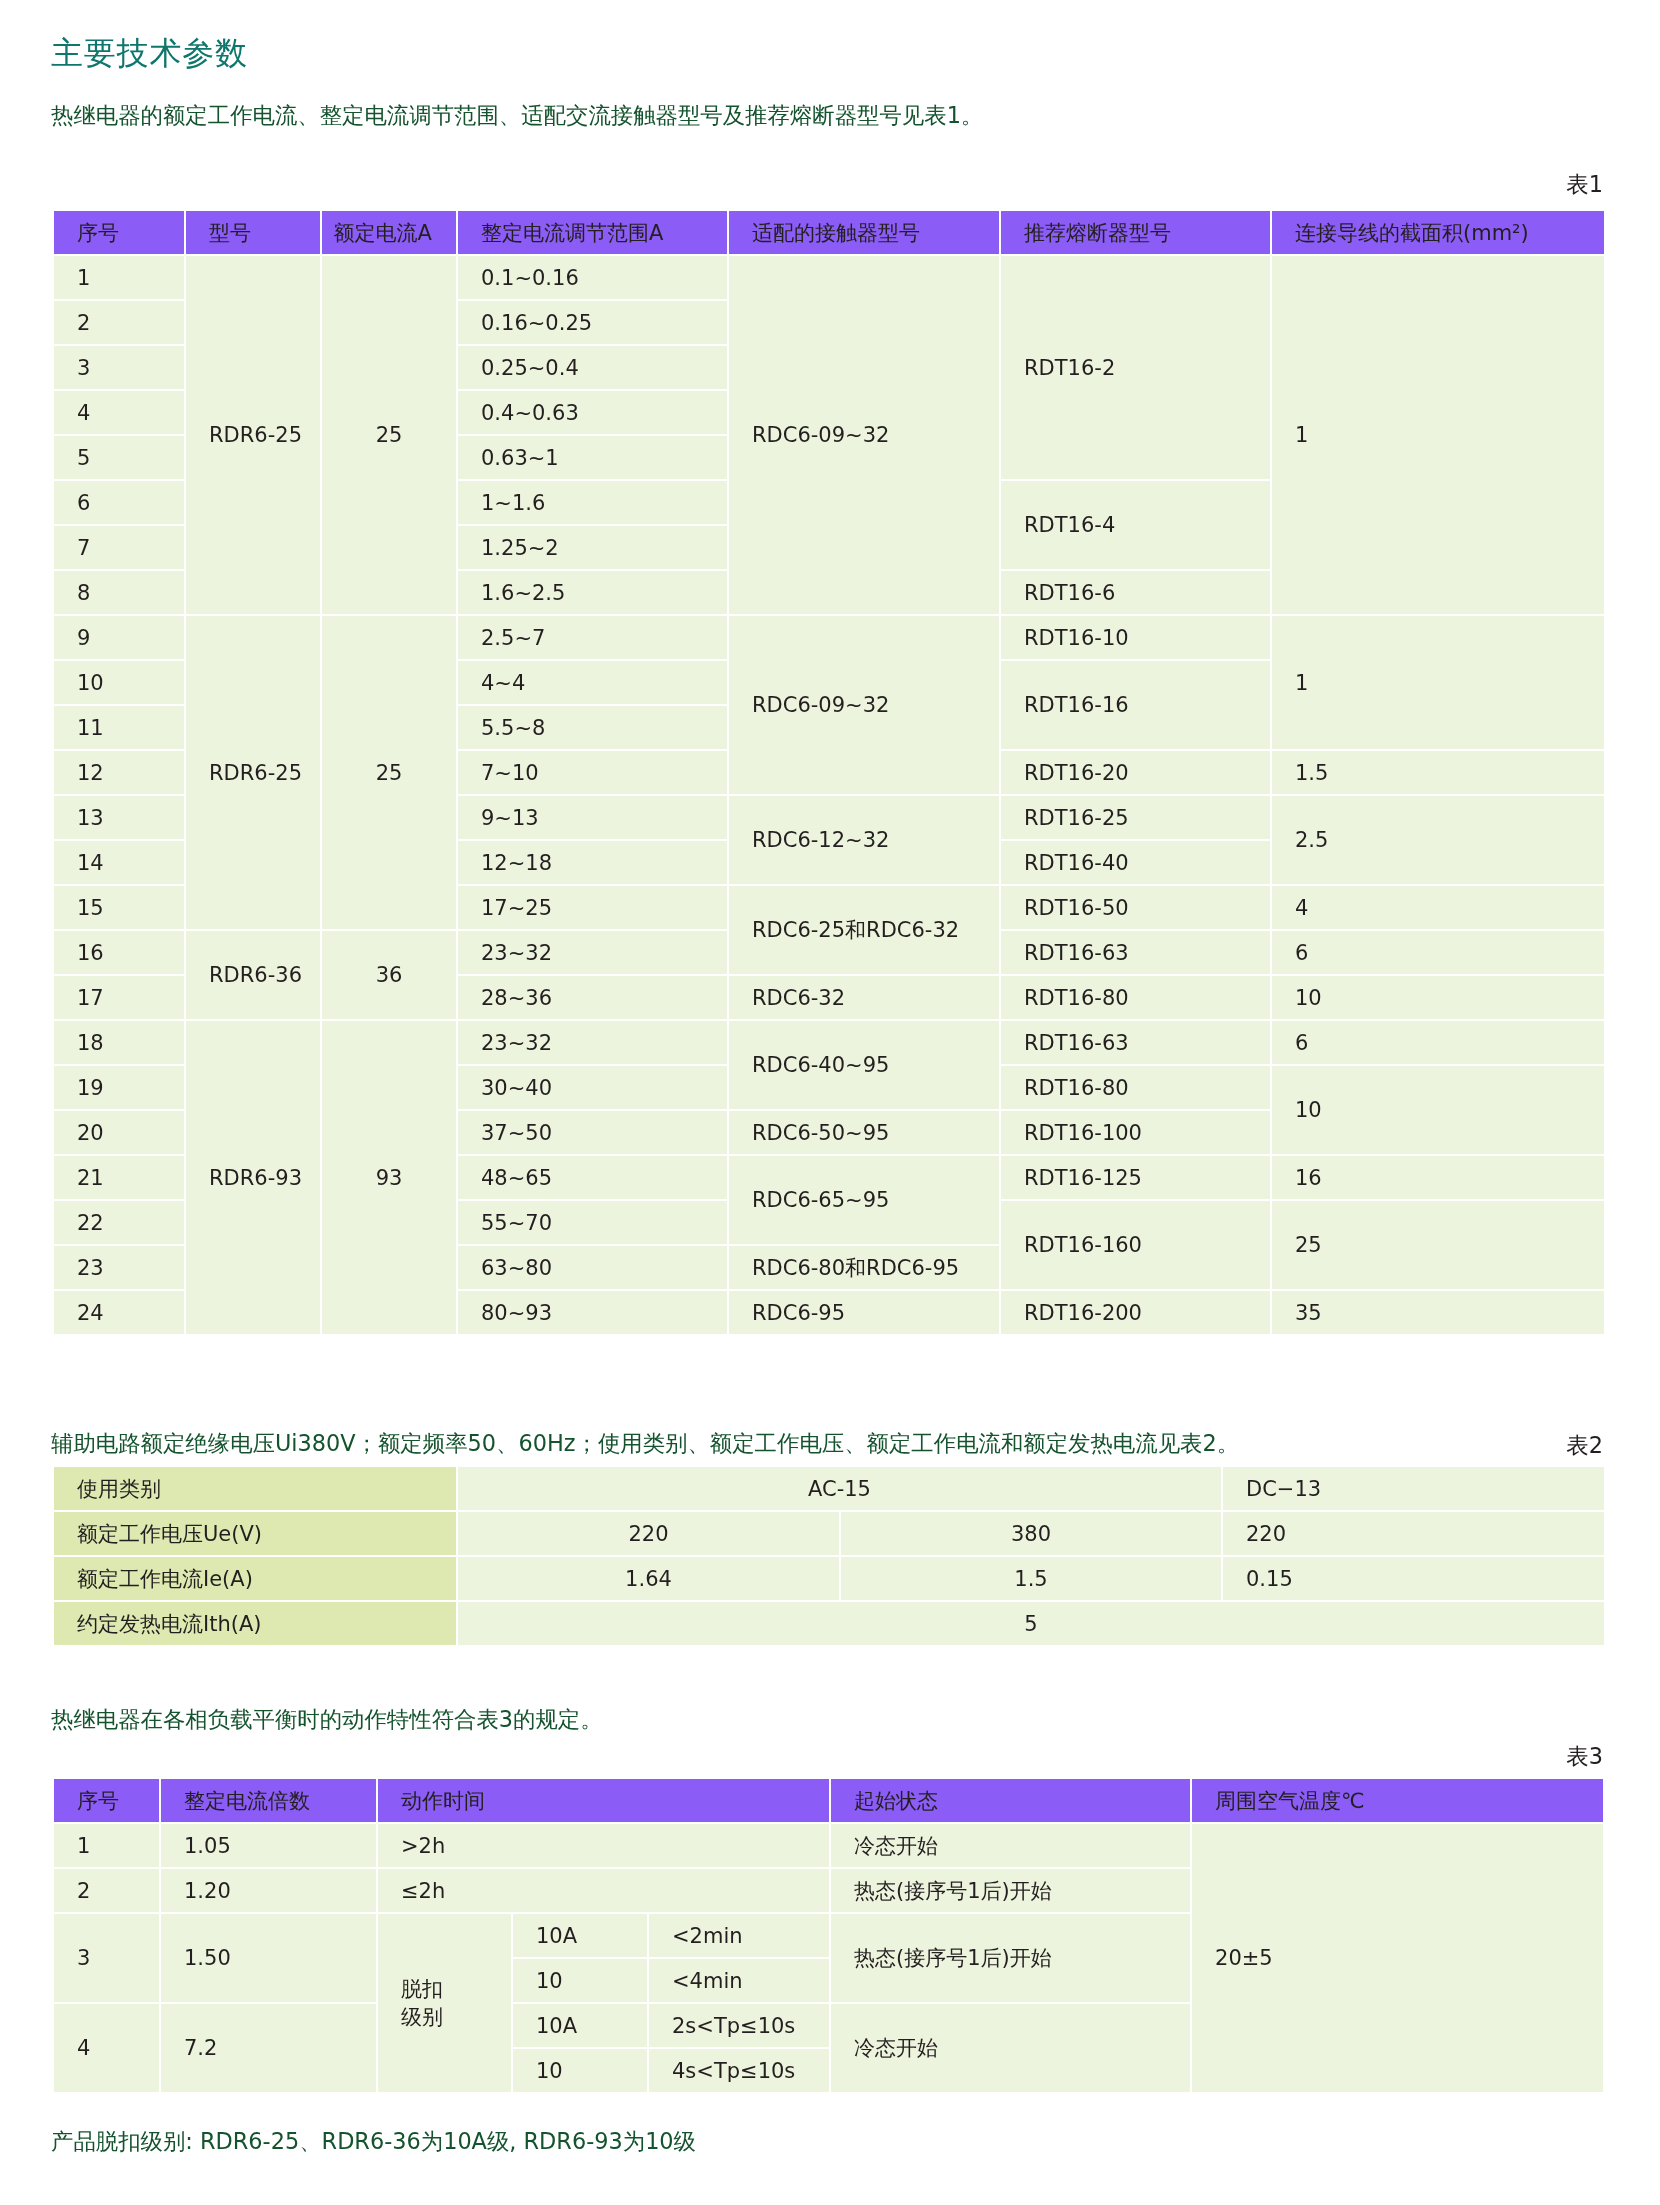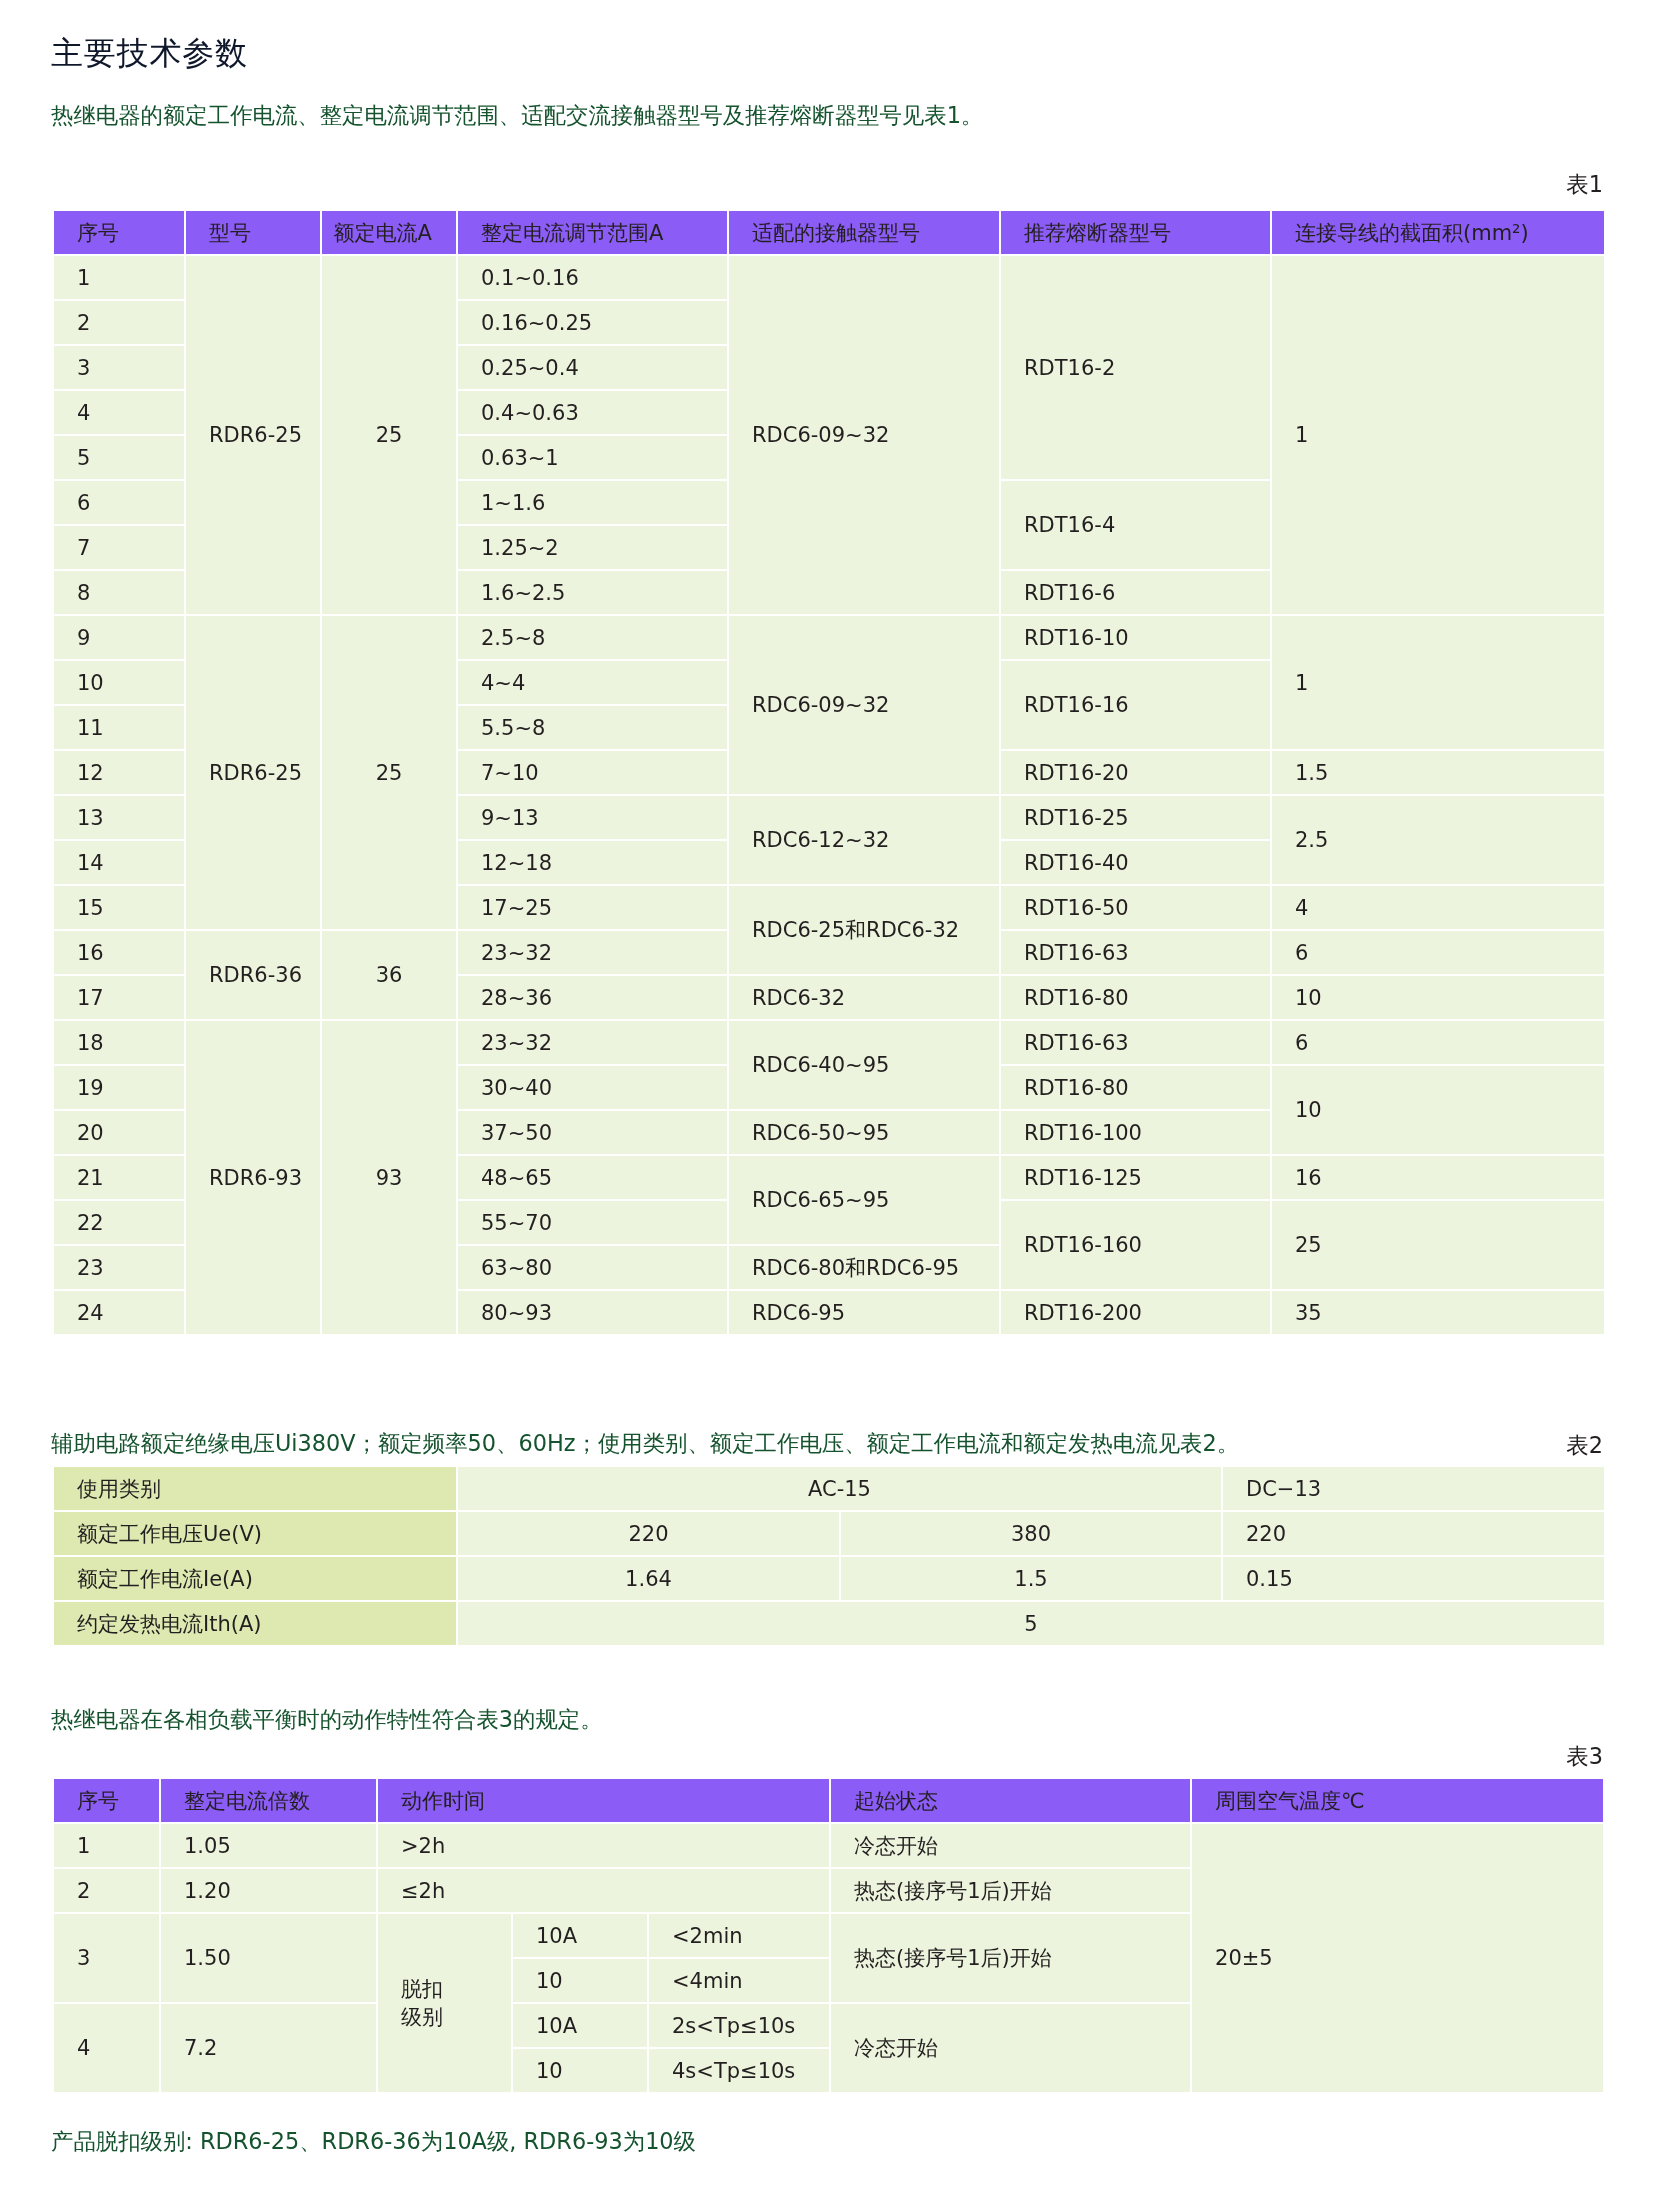--- a/index.html
+++ b/index.html
@@ -3,21 +3,21 @@
 <meta charset="utf-8">
 <style>
   html, body { margin: 0; padding: 0; background: #ffffff; }
   body {
     width: 1661px; height: 2205px; position: relative; overflow: hidden;
     font-family: "DejaVu Sans", "Liberation Sans", sans-serif;
     color: #231f20;
   }
   .title {
     position: absolute; left: 51px; top: 32px;
-    font-size: 32px; color: #0f172a; letter-spacing: 0.8px;
+    font-size: 32px; color: #0f766e; letter-spacing: 0.8px;
   }
   .para {
     position: absolute; left: 51px; font-size: 22.4px; color: #14532d; white-space: nowrap;
   }
   .tbl-label {
     position: absolute; right: 58px; font-size: 22.4px; color: #231f20;
   }
   table.grid {
     position: absolute; left: 52px; border-collapse: collapse; table-layout: fixed;
     font-size: 21px; color: #231f20;
@@ -103,21 +103,21 @@
   <tr>
     <td>8</td>
     <td>1.6~2.5</td>
     <td>RDT16-6</td>
   </tr>
 
   <tr>
     <td>9</td>
     <td rowspan="7">RDR6-25</td>
     <td rowspan="7" class="c">25</td>
-    <td>2.5~8</td>
+    <td>2.5~7</td>
     <td rowspan="4">RDC6-09~32</td>
     <td>RDT16-10</td>
     <td rowspan="3">1</td>
   </tr>
   <tr>
     <td>10</td>
     <td>4~4</td>
     <td rowspan="2">RDT16-16</td>
   </tr>
   <tr>

